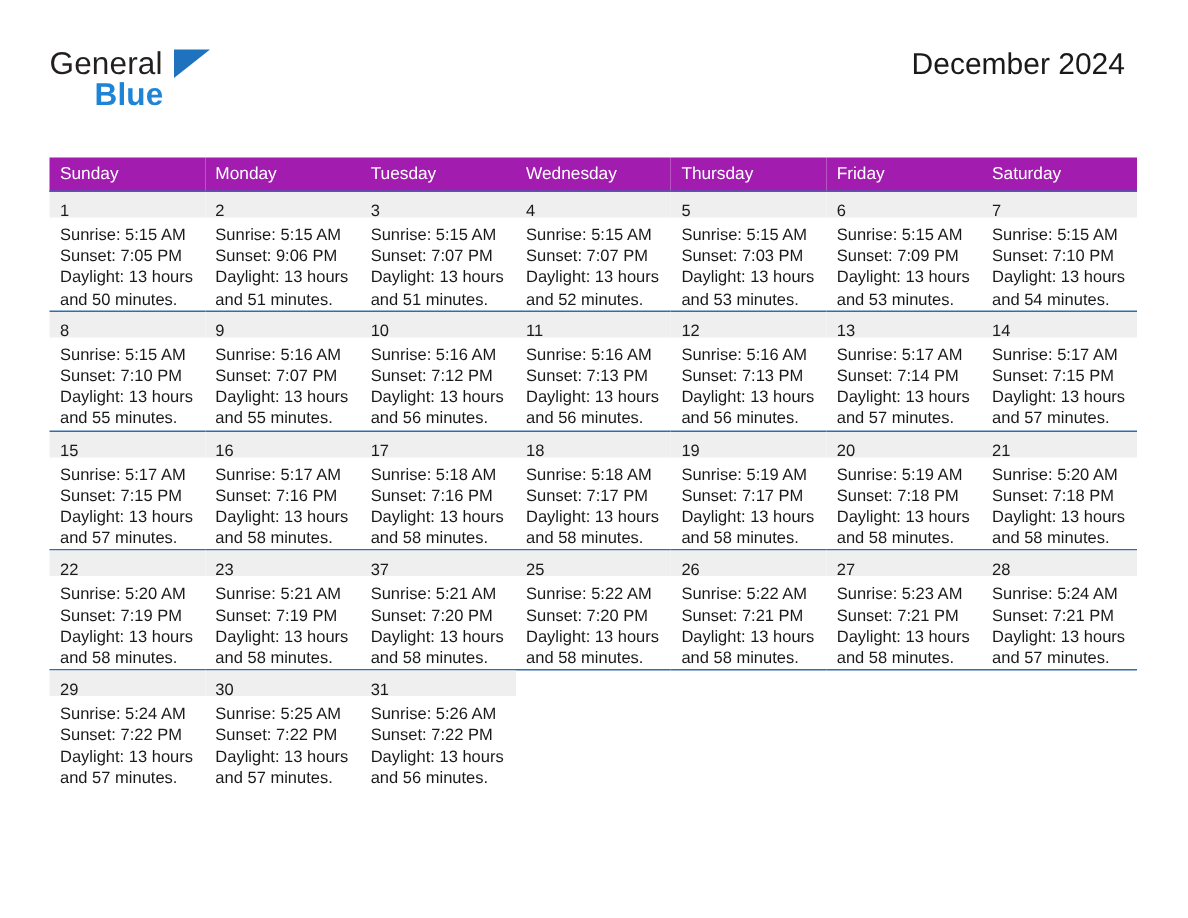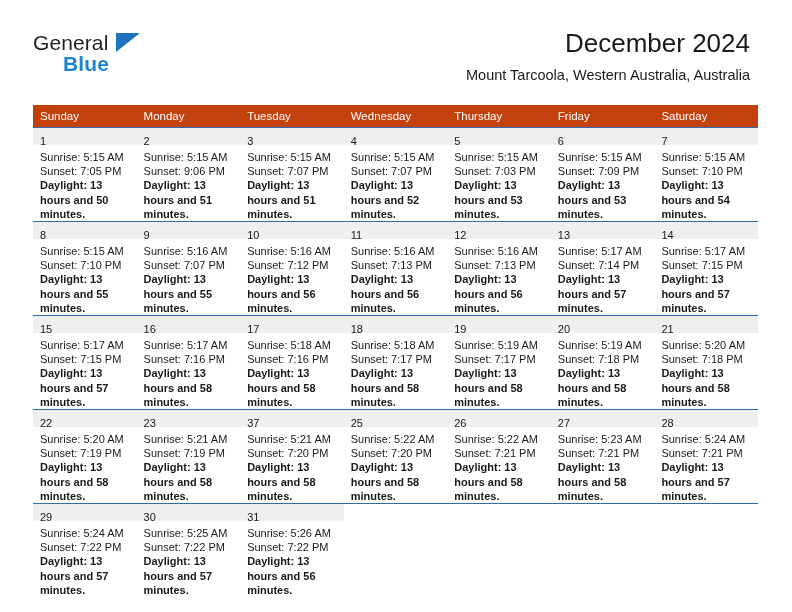--- a/index.html
+++ b/index.html
@@ -64,21 +64,21 @@
     letter-spacing: 0.1px;
     font-weight: bold;
   }
   .title-block {
     position: absolute;
     right: 0;
     top: 0;
     text-align: right;
   }
   .cal-title {
-    font-size: 26px;
+    font-size: 20px;
     line-height: 34px;
     color: #1a1a1a;
     font-weight: normal;
     white-space: nowrap;
   }
   .cal-subtitle {
     margin-top: 7px;
     font-size: 14.5px;
     line-height: 17px;
     color: #1a1a1a;
@@ -88,21 +88,21 @@
   
   .calendar {
     position: absolute;
     left: 33px;
     top: 105px;
     width: 725px;
     border-collapse: collapse;
     table-layout: fixed;
   }
   .calendar th {
-    background: #c2410c;
+    background: #a21caf;
     color: #ffffff;
     font-size: 11.5px;
     font-weight: normal;
     text-align: left;
     padding: 5px 0 5px 7px;
     height: 11px;
     border: none;
   }
   .week-row td {
     vertical-align: top;
@@ -133,39 +133,37 @@
     padding: 5px 6px 0 7px;
     font-size: 11px;
     line-height: 14.2px;
     color: #1a1a1a;
   }
   .cell-details div {
     white-space: nowrap;
   }
   .cell-details .daylight-line {
     white-space: normal;
-    font-weight: bold;
   }
 </style>
 </head>
 <body>
 
 <div class="page">
 
   <div class="header">
 
     <div class="logo">
       <span class="logo-general">General</span>
       <span class="logo-triangle"></span>
       <span class="logo-blue">Blue</span>
     </div>
 
     <div class="title-block">
       <div class="cal-title">December 2024</div>
-      <div class="cal-subtitle">Mount Tarcoola, Western Australia, Australia</div>
     </div>
 
   </div>
 
   <table class="calendar">
     <thead>
       <tr>
         <th>Sunday</th>
         <th>Monday</th>
         <th>Tuesday</th>

